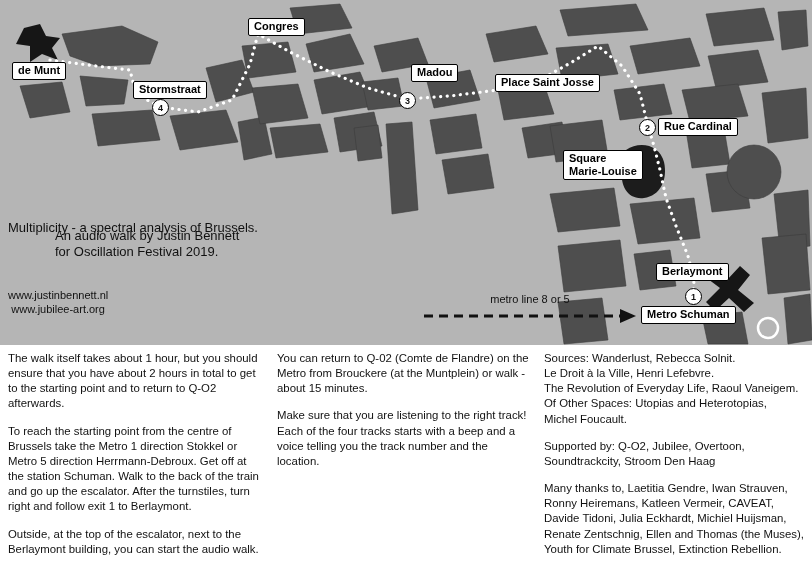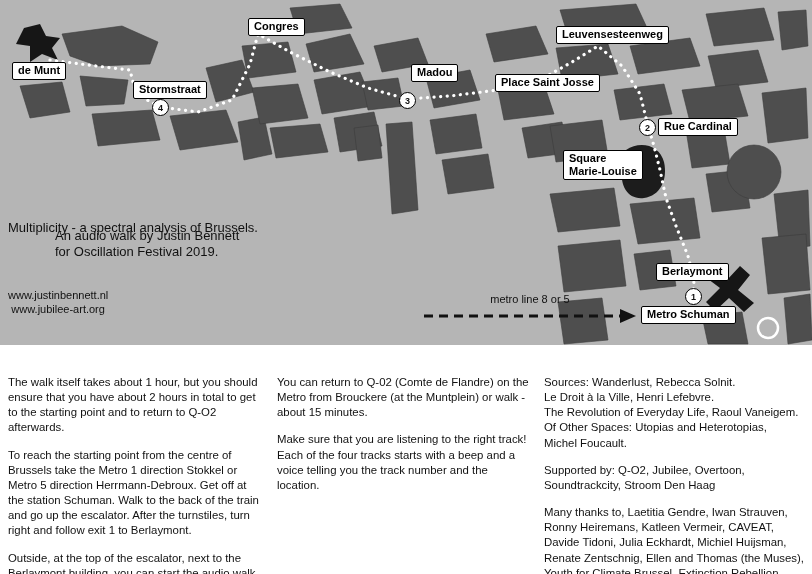--- a/index.html
+++ b/index.html
@@ -16,21 +16,21 @@
         font-size:9px;font-weight:bold;z-index:4;}
   .map-title{position:absolute;left:8px;top:196px;font-size:13px;z-index:2;margin-top:24px;}
   .map-credit{position:absolute;left:8px;top:228px;font-size:13px;line-height:1.25;
               white-space:pre-line;z-index:2;margin-left:47px;}
   .map-urls{position:absolute;left:8px;top:289px;font-size:11px;line-height:1.25;
             white-space:pre-line;z-index:2;text-align:center;}
   .metro-line-label{position:absolute;left:450px;top:293px;width:160px;text-align:center;
             font-size:11px;z-index:2;}
   
   .info{position:absolute;left:0;top:345px;width:812px;height:229px;background:#fff;
-        display:flex;box-sizing:border-box;padding:30px 6px 0 8px;}
+        display:flex;box-sizing:border-box;padding:6px 6px 0 8px;}
   .col{font-size:11.4px;line-height:1.33;}
   .col p{margin:0 0 12px 0;}
   .col .pre{white-space:pre-line;}
   .col1{width:255px;margin-right:14px;}
   .col2{width:255px;margin-right:12px;}
   .col3{width:262px;}
 </style>
 </head>
 <body>
 
@@ -108,21 +108,20 @@
 for Oscillation Festival 2019.</div>
     <div class="map-urls">www.justinbennett.nl
 www.jubilee-art.org</div>
     <div class="metro-line-label">metro line 8 or 5</div>
 
     <div class="map-label" style="left:12px;top:62px">de Munt</div>
     <div class="map-label" style="left:248px;top:18px">Congres</div>
     <div class="map-label" style="left:133px;top:81px">Stormstraat</div>
     <div class="map-label" style="left:411px;top:64px">Madou</div>
     <div class="map-label" style="left:495px;top:74px">Place Saint Josse</div>
-    <div class="map-label" style="left:556px;top:26px">Leuvensesteenweg</div>
     <div class="map-label" style="left:658px;top:118px">Rue Cardinal</div>
     <div class="map-label" style="left:563px;top:150px">Square
 Marie-Louise</div>
     <div class="map-label" style="left:656px;top:263px">Berlaymont</div>
     <div class="map-label" style="left:641px;top:306px">Metro Schuman</div>
 
     <div class="stop" style="left:152px;top:99px">4</div>
     <div class="stop" style="left:399px;top:92px">3</div>
     <div class="stop" style="left:639px;top:119px">2</div>
     <div class="stop" style="left:685px;top:288px">1</div>

